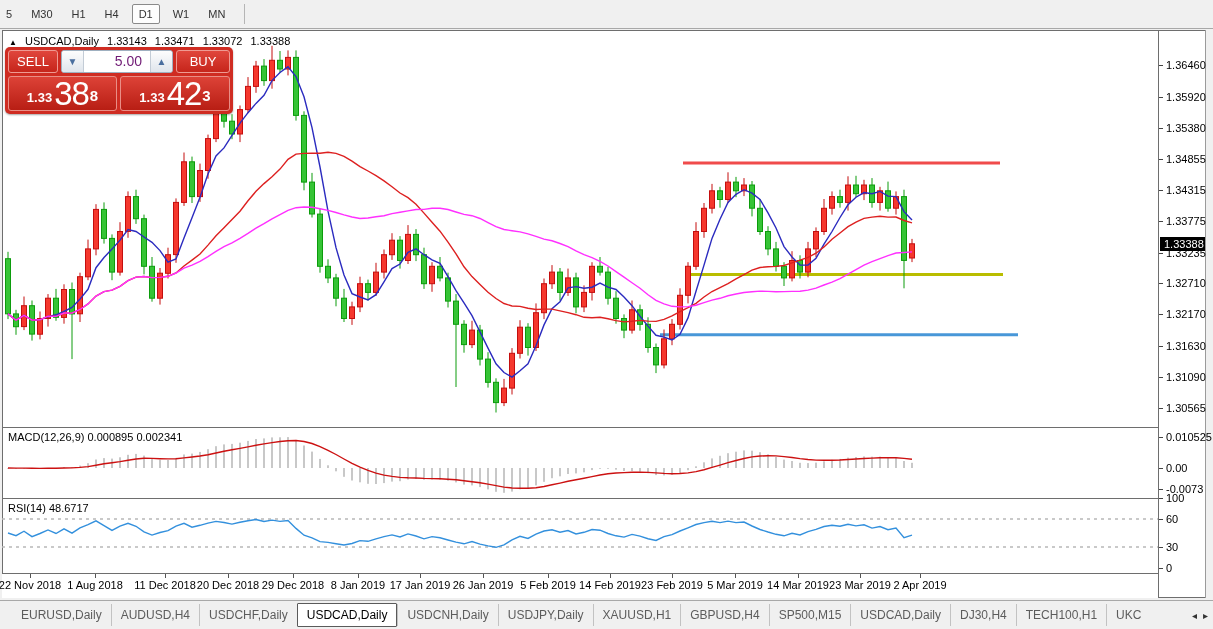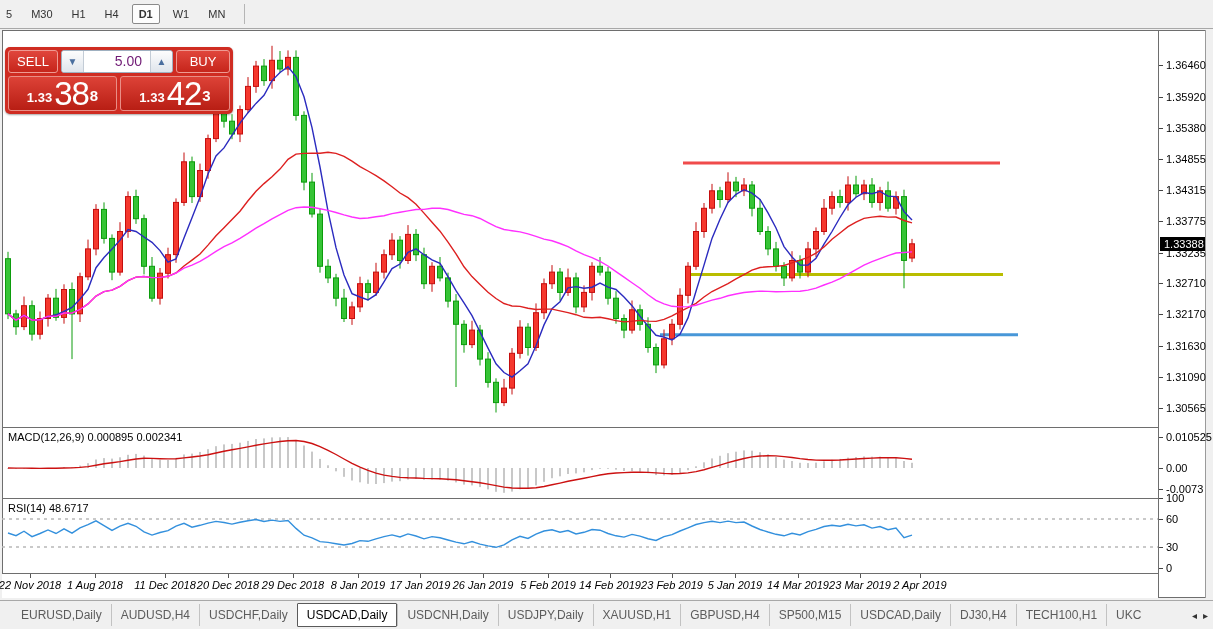--- a/index.html
+++ b/index.html
@@ -4,21 +4,21 @@
 <style>
   * { margin:0; padding:0; box-sizing:border-box; }
   html,body { width:1213px; height:629px; background:#f0f0f0; overflow:hidden;
               font-family:"Liberation Sans", sans-serif; -webkit-font-smoothing:antialiased; }
   #stage { position:absolute; left:0; top:0; width:1213px; height:629px; }
 
   
   #toolbar { position:absolute; left:0; top:0; width:1213px; height:29px;
              background:#f0f0f0; border-bottom:1px solid #a8a8a8; display:flex; align-items:center; }
   .tf { font-size:11px; color:#333; padding:3px 6px; margin-right:7px; cursor:default; }
-  .tf.active { background:#fdfdfd; border:1px solid #8a8a8a; border-radius:2px;font-weight:bold; }
+  .tf.active { background:#fdfdfd; border:1px solid #8a8a8a; border-radius:2px; }
   .tb-sep { width:1px; height:20px; background:#b5b5b5; margin:0 6px; }
 
   
   #chartwin { position:absolute; left:2px; top:30px; width:1203px; height:568px;
               background:#fff; border:1px solid #6e6e6e; }
   #title { position:absolute; left:9px; top:35px; font-size:11px; color:#000; z-index:30; white-space:nowrap; }
   #title span { margin-right:5px; }
   .panel-sep { position:absolute; left:2px; width:1203px; height:1px; background:#6e6e6e; z-index:12; }
   .svgbox { position:absolute; z-index:5; }
   .ind-label { position:absolute; left:8px; font-size:11px; color:#000; z-index:20; white-space:nowrap; }
@@ -27,21 +27,21 @@
   #axiscol { position:absolute; left:1158px; top:31px; width:47px; height:566px;
              background:#fff; border-left:1px solid #6e6e6e; z-index:15; }
   .axis-label { position:absolute; left:7px; font-size:11px; color:#000; white-space:nowrap; }
   .axis-tick { position:absolute; left:0; width:4px; height:1px; background:#444; }
   .price-tag { position:absolute; left:1px; width:45px; height:14px; background:#000; color:#fff;
                font-size:11px; line-height:14px; padding-left:4px; }
   #rightstrip { position:absolute; left:1205px; top:30px; width:8px; height:568px; background:#f0f0f0; border-left:1px solid #9a9a9a; }
 
   
   #datestrip { position:absolute; left:2px; top:574px; width:1156px; height:24px; background:#fff; z-index:10; }
-  .date-label { position:absolute; top:5px; font-size:11px; color:#000; transform:translateX(-50%); white-space:nowrap;font-style:italic; }
+  .date-label { position:absolute; top:5px; font-size:11px; color:#000; transform:translateX(-50%); white-space:nowrap; }
   .date-tick { position:absolute; top:0; width:1px; height:4px; background:#555; }
 
   
   #widget { position:absolute; left:5px; top:47px; width:228px; height:67px; z-index:40;
             background:#cf2c22; border-radius:5px; box-shadow:0 1px 2px rgba(0,0,0,.35); }
   .tw-btn { position:absolute; height:23px; background:linear-gradient(#e0463c,#c6251b);
             border:1px solid #ef9a92; border-radius:3px; color:#fff; font-size:13px;
             text-align:center; line-height:21px; cursor:pointer; }
   #sellbtn { left:3px; top:3px; width:50px; }
   #buybtn  { left:171px; top:3px; width:54px; }
@@ -81,20 +81,28 @@
       <span class="tf">H1</span>
       <span class="tf">H4</span>
       <span class="tf active">D1</span>
       <span class="tf">W1</span>
       <span class="tf">MN</span>
       <span class="tb-sep"></span>
     </div>
 
   <div id="chartwin"></div>
 
+  <div id="title">
+    <span style="font-size:8px;">▲</span>
+    <span>USDCAD,Daily</span>
+    <span>1.33143</span>
+    <span>1.33471</span>
+    <span>1.33072</span>
+    <span>1.33388</span>
+  </div>
 
   <div class="svgbox" id="mainsvg" style="left:2px; top:33px;  width:1156px; height:394px;"><svg width="1156" height="394" viewBox="0 0 1156 394">
         <line x1="681" y1="130.0" x2="998" y2="130.0" stroke="#f04b4b" stroke-width="3"></line>
         <line x1="686" y1="241.4" x2="1001" y2="241.4" stroke="#b9bd00" stroke-width="3"></line>
         <line x1="658" y1="301.8" x2="1016" y2="301.8" stroke="#4897d8" stroke-width="3"></line>
         <line x1="6" y1="218.8" x2="6" y2="286.1" stroke="#0c9c0c" stroke-width="1"></line>
         <rect x="3.5" y="225.7" width="5" height="55.1" fill="#36c436" stroke="#0c9c0c" stroke-width="1"></rect>
         <line x1="14" y1="276.8" x2="14" y2="301.8" stroke="#0c9c0c" stroke-width="1"></line>
         <rect x="11.5" y="280.9" width="5" height="12.8" fill="#36c436" stroke="#0c9c0c" stroke-width="1"></rect>
         <line x1="22" y1="263.5" x2="22" y2="297.1" stroke="#c40e0e" stroke-width="1"></line>
@@ -472,21 +480,21 @@
       <div class="date-label" style="left: 418px;">17 Jan 2019</div>
       <div class="date-tick" style="left: 481px;"></div>
       <div class="date-label" style="left: 481px;">26 Jan 2019</div>
       <div class="date-tick" style="left: 546px;"></div>
       <div class="date-label" style="left: 546px;">5 Feb 2019</div>
       <div class="date-tick" style="left: 608px;"></div>
       <div class="date-label" style="left: 608px;">14 Feb 2019</div>
       <div class="date-tick" style="left: 670px;"></div>
       <div class="date-label" style="left: 670px;">23 Feb 2019</div>
       <div class="date-tick" style="left: 733px;"></div>
-      <div class="date-label" style="left: 733px;">5 Jan 2019</div>
+      <div class="date-label" style="left: 733px;">5 Mar 2019</div>
       <div class="date-tick" style="left: 796px;"></div>
       <div class="date-label" style="left: 796px;">14 Mar 2019</div>
       <div class="date-tick" style="left: 858px;"></div>
       <div class="date-label" style="left: 858px;">23 Mar 2019</div>
       <div class="date-tick" style="left: 918px;"></div>
       <div class="date-label" style="left: 918px;">2 Apr 2019</div>
     </div>
 
   <div id="axiscol">
       <div class="axis-tick" style="top: 34.4968px;"></div>

